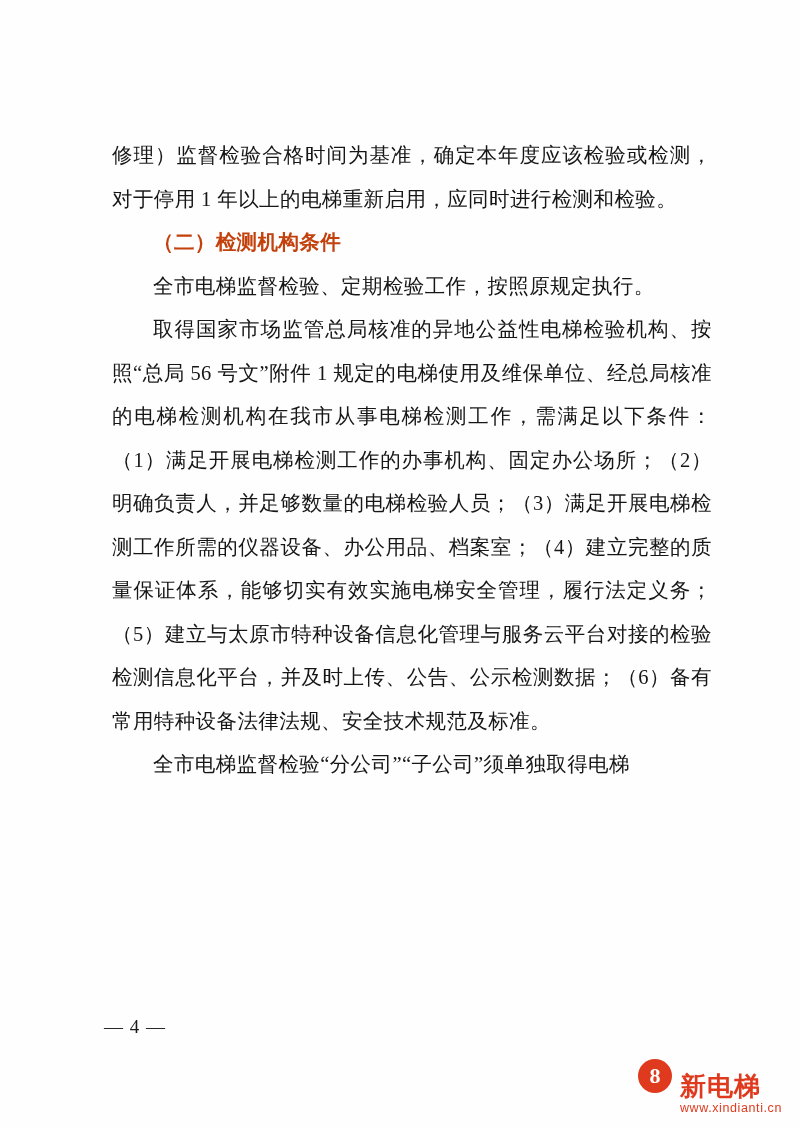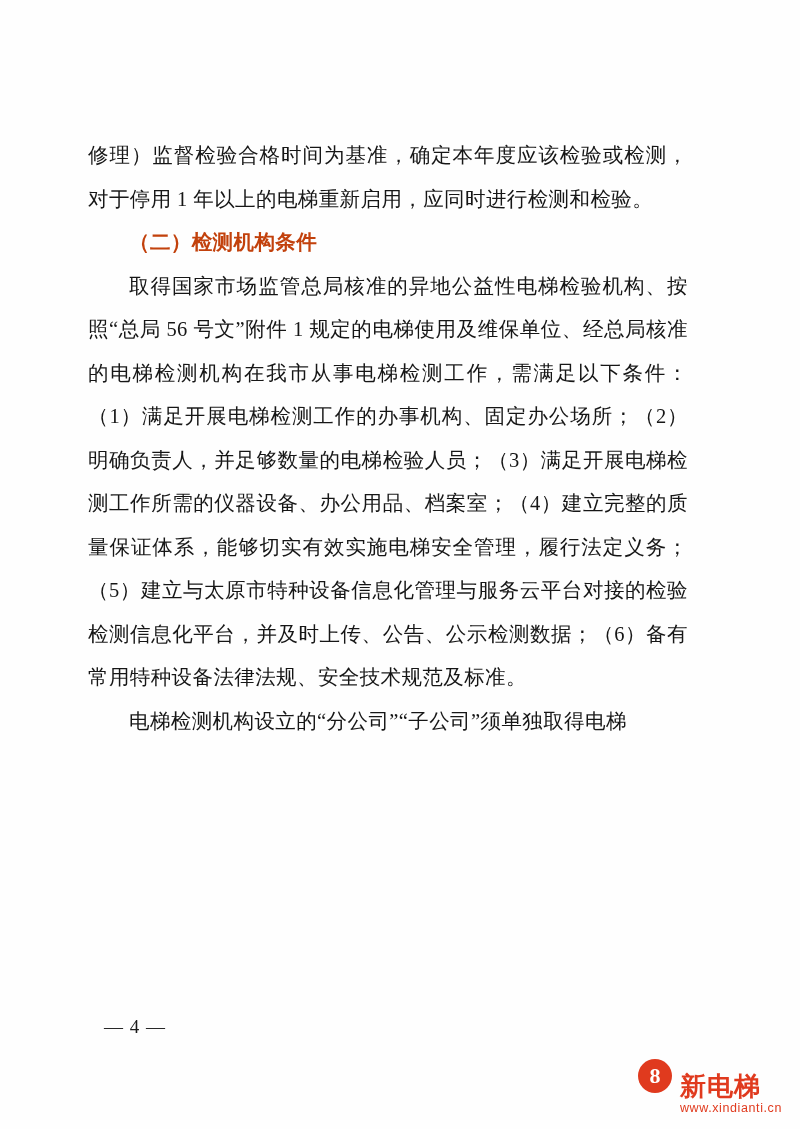--- a/index.html
+++ b/index.html
@@ -15,21 +15,21 @@
     font-family: "Liberation Serif", serif;
     color: #1a1a1a;
   }
   .page {
     position: absolute;
     inset: 0;
     background: #fefefe;
   }
   .doc-body {
     position: absolute;
-    left: 88px;
+    left: 112px;
     top: 134px;
     width: 600px;
   }
   .para {
     font-family: "Liberation Serif", serif;
     font-size: 20.5px;
     line-height: 43.5px;
     text-align: justify;
     text-justify: inter-ideograph;
     letter-spacing: 0.4px;
@@ -107,22 +107,23 @@
   }
 </style>
 </head>
 <body>
 
 <div class="page">
 
   <div class="doc-body">
     <p class="para">修理）监督检验合格时间为基准，确定本年度应该检验或检测，对于停用 1 年以上的电梯重新启用，应同时进行检测和检验。</p>
     <p class="heading">（二）检测机构条件</p>
+    <p class="para indent">全市电梯监督检验、定期检验工作，按照原规定执行。</p>
     <p class="para indent">取得国家市场监管总局核准的异地公益性电梯检验机构、按照“总局 56 号文”附件 1 规定的电梯使用及维保单位、经总局核准的电梯检测机构在我市从事电梯检测工作，需满足以下条件：（1）满足开展电梯检测工作的办事机构、固定办公场所；（2）明确负责人，并足够数量的电梯检验人员；（3）满足开展电梯检测工作所需的仪器设备、办公用品、档案室；（4）建立完整的质量保证体系，能够切实有效实施电梯安全管理，履行法定义务；（5）建立与太原市特种设备信息化管理与服务云平台对接的检验检测信息化平台，并及时上传、公告、公示检测数据；（6）备有常用特种设备法律法规、安全技术规范及标准。</p>
-    <p class="para indent">电梯检测机构设立的“分公司”“子公司”须单独取得电梯</p>
+    <p class="para indent">全市电梯监督检验“分公司”“子公司”须单独取得电梯</p>
   </div>
 
   <div class="footer-num">— 4 —</div>
 
   <div class="watermark">
     <div class="wm-badge">8</div>
     <div class="wm-text">
       <span class="wm-title">新电梯</span>
       <span class="wm-url">www.xindianti.cn</span>
     </div>

